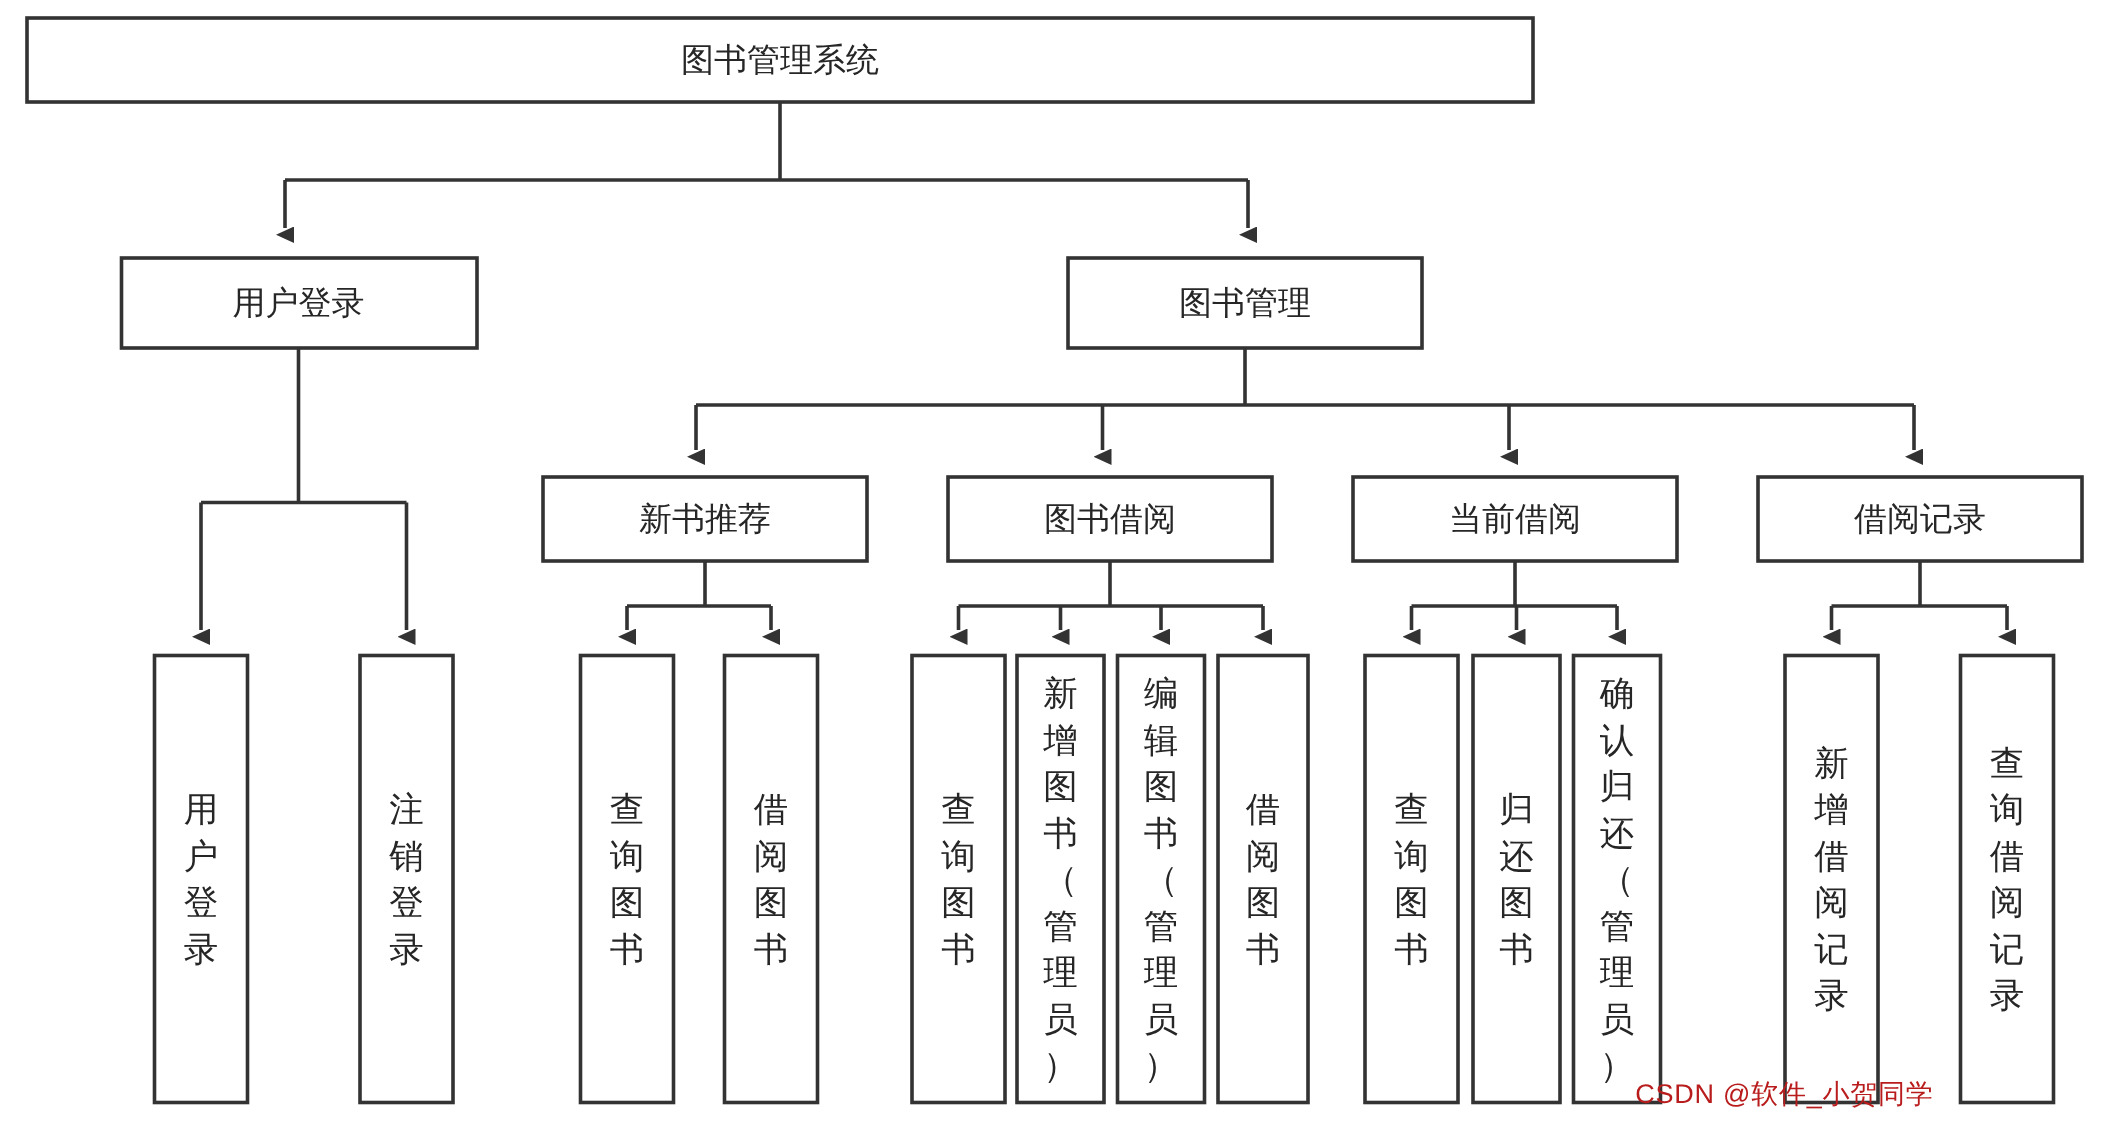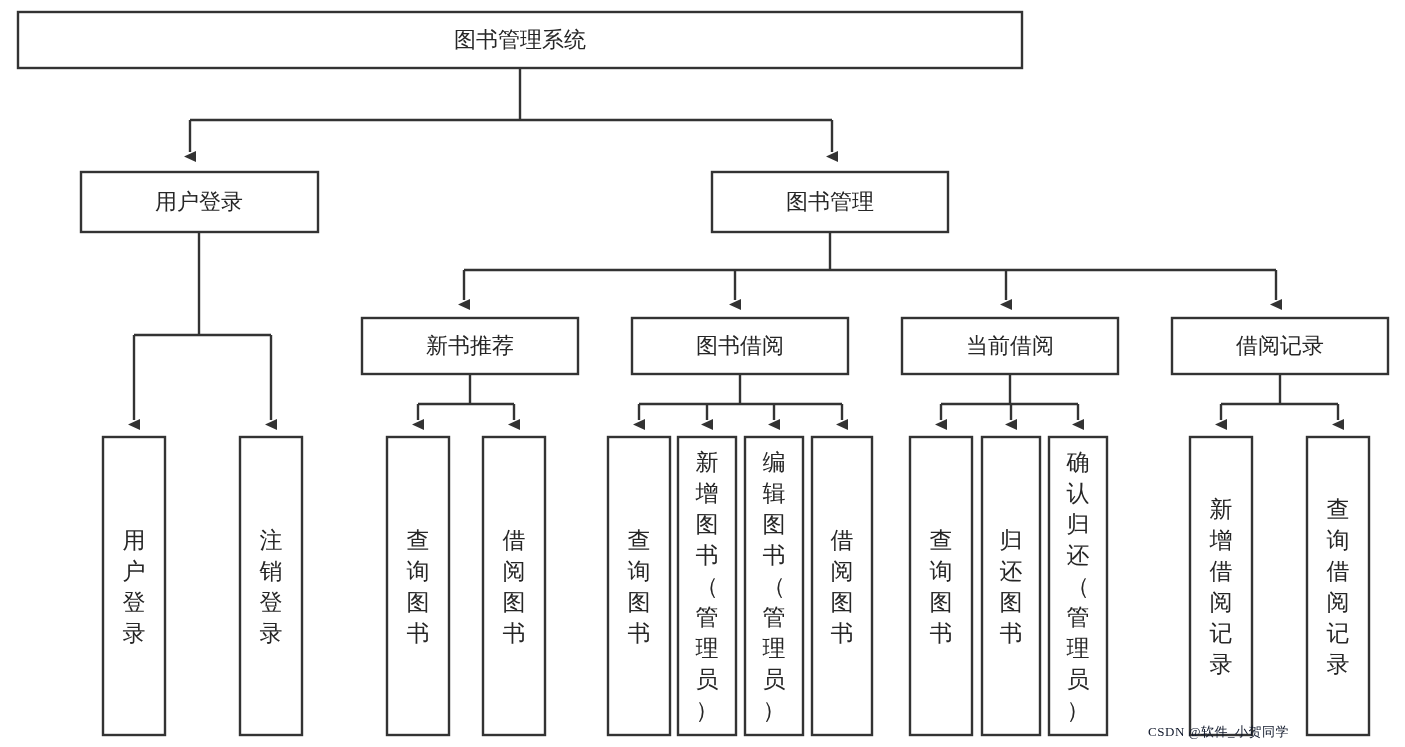--- a/index.html
+++ b/index.html
@@ -52,23 +52,23 @@
     stroke-linecap: butt;
   }
   .arrow-head {
     fill: #333333;
     stroke: none;
   }
   .watermark {
     position: absolute;
     right: 8px;
     bottom: 6px;
-    font-family: Liberation Serif, serif;
-    font-size: 13px;
-    color: #0f172a;
+    font-family: Liberation Sans, sans-serif;
+    font-size: 18px;
+    color: #b91c1c;
     letter-spacing: 0.5px;
     white-space: nowrap;
     user-select: none;
   }
 </style>
 </head>
 <body>
 
 <div id="diagram-root">
   <svg class="flow" viewBox="0 0 1405 747" xmlns="http://www.w3.org/2000/svg">

